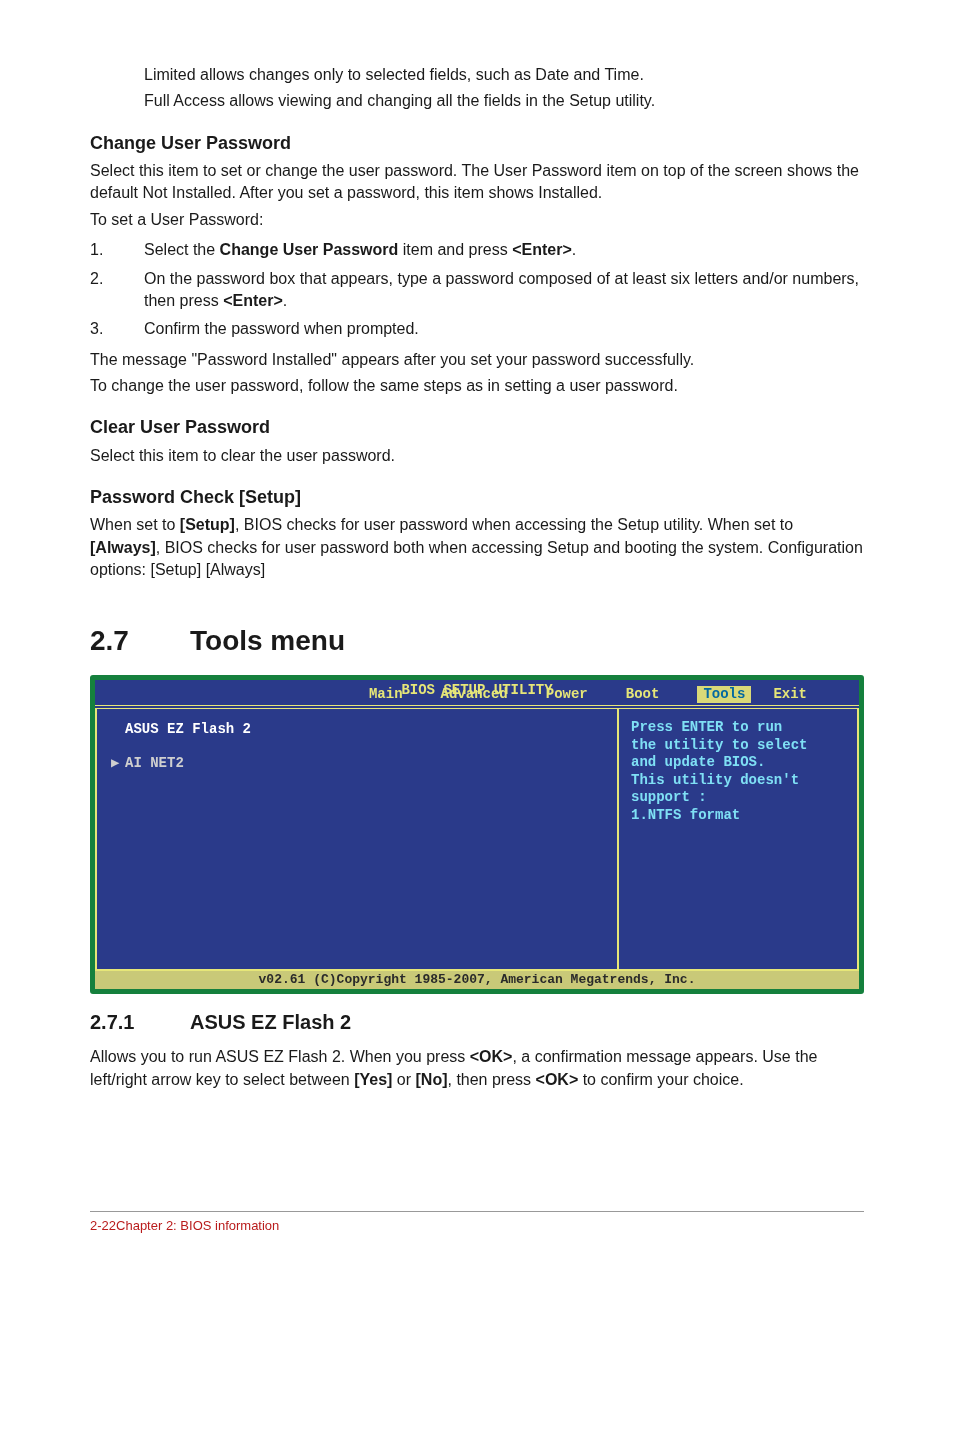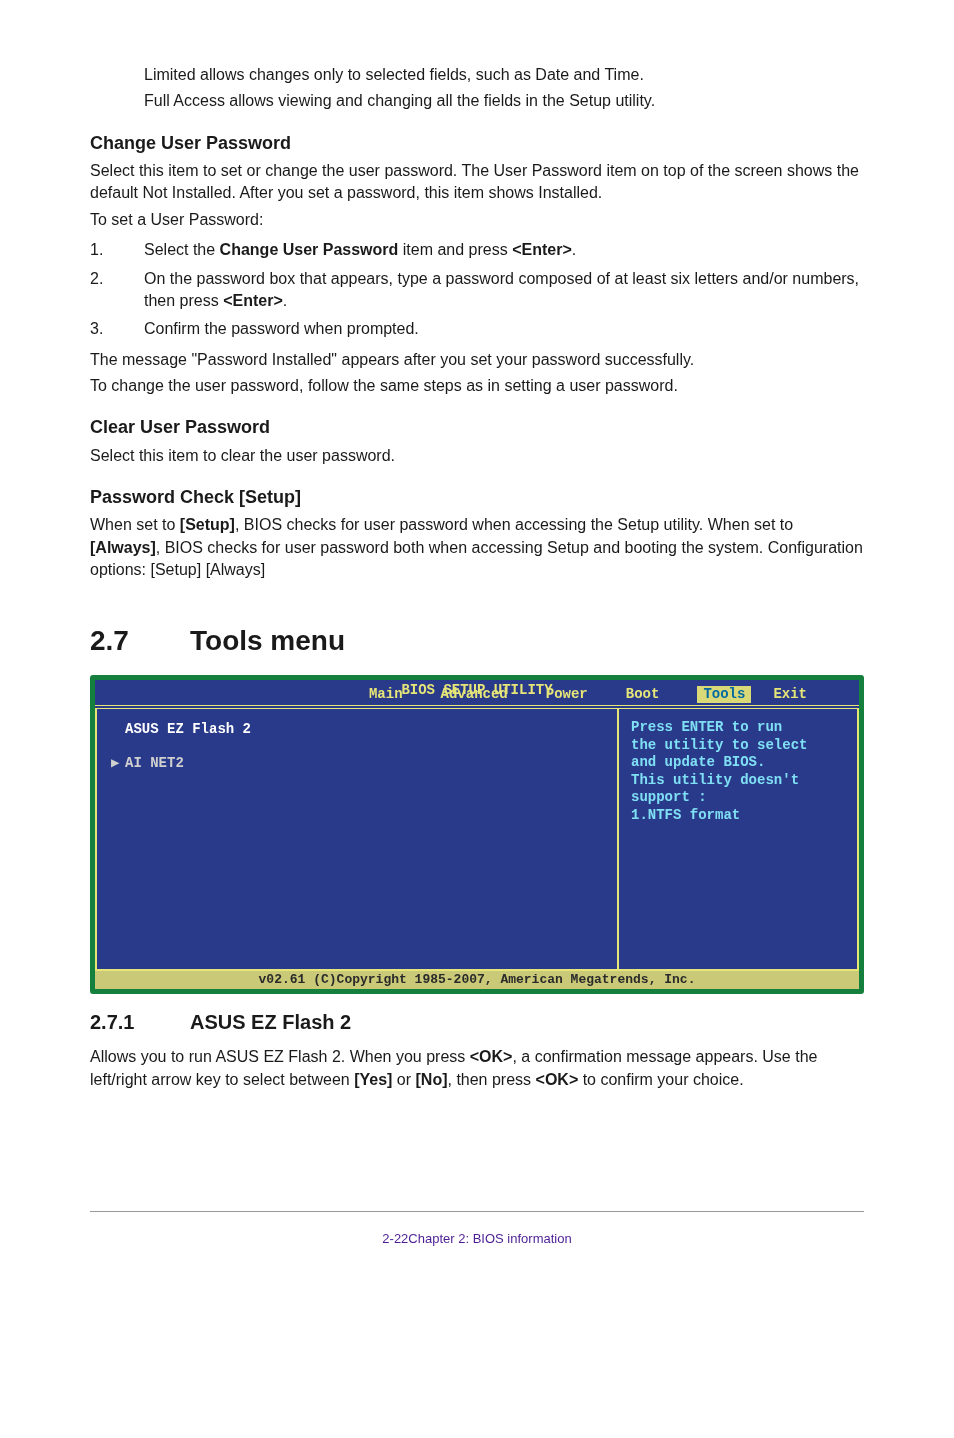--- a/index.html
+++ b/index.html
@@ -29,21 +29,21 @@
   .bios-body { display: flex; border-top: 4px double #e6e678; border-bottom: 2px solid #e6e678; }
   .bios-left { flex: 1; border: 2px solid #e6e678; border-top: none; border-bottom: none; border-left: 2px solid #e6e678; padding: 10px 14px; min-height: 260px; }
   .bios-right { width: 240px; border: 2px solid #e6e678; border-top: none; border-bottom: none; border-left: none; padding: 10px 10px 10px 12px; color: #7fe0f5; display: flex; justify-content: space-between; }
   .bios-left-row { display: flex; align-items: center; margin: 2px 0; color: #cfcfcf; }
   .bios-left-row.first { color: #ffffff; }
   .bios-ptr { width: 14px; display: inline-block; }
   .bios-help-top { white-space: pre-line; }
   .bios-help-bot { white-space: pre; font-size: 13px; }
   .bios-footer { background: #c9c978; color: #2a2a2a; text-align: center; padding: 1px 0; font-size: 13px; }
 
-  .footer-row { display: flex; justify-content: center; border-top: 1px solid #999; margin-top: 120px; padding-top: 18px; font-size: 13px; color: #4c1d95; }
+  .footer-row { display: flex; justify-content: flex-start; border-top: 1px solid #999; margin-top: 120px; padding-top: 5px; font-size: 13px; color: #b91c1c; }
 </style>
 </head>
 <body>
 
 <div class="indent1 para">Limited allows changes only to selected fields, such as Date and Time.</div>
 <div class="indent1 para">Full Access allows viewing and changing all the fields in the Setup utility.</div>
 
 <div class="h3">Change User Password</div>
 <div class="para">Select this item to set or change the user password. The User Password item on top of the screen shows the default Not Installed. After you set a password, this item shows Installed.</div>
 <div class="para">To set a User Password:</div>

